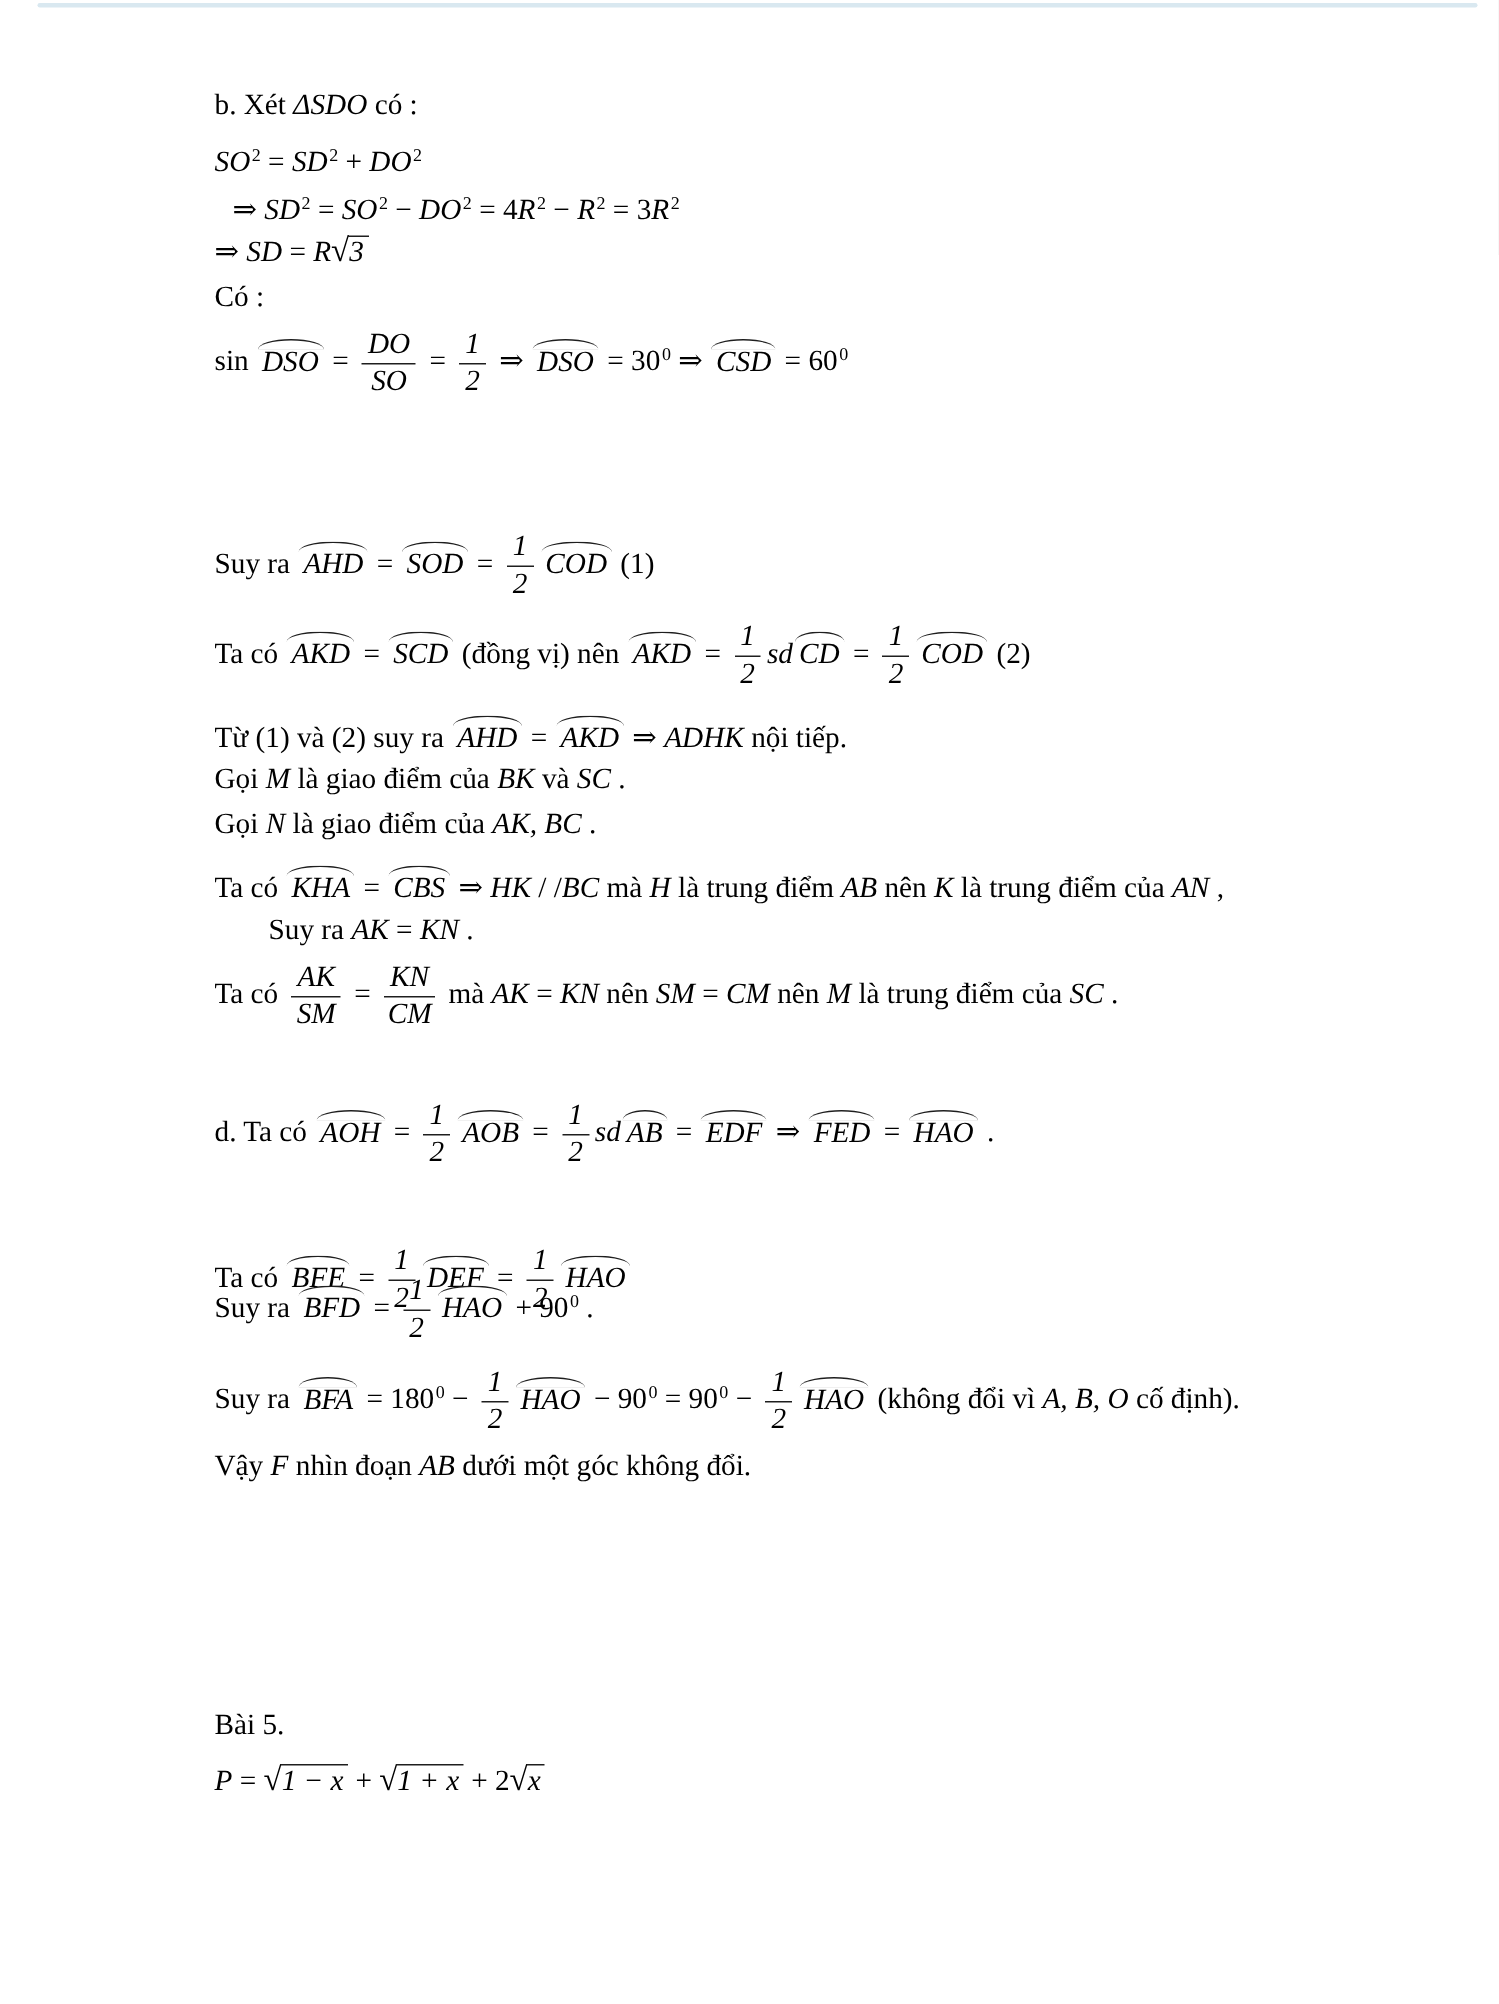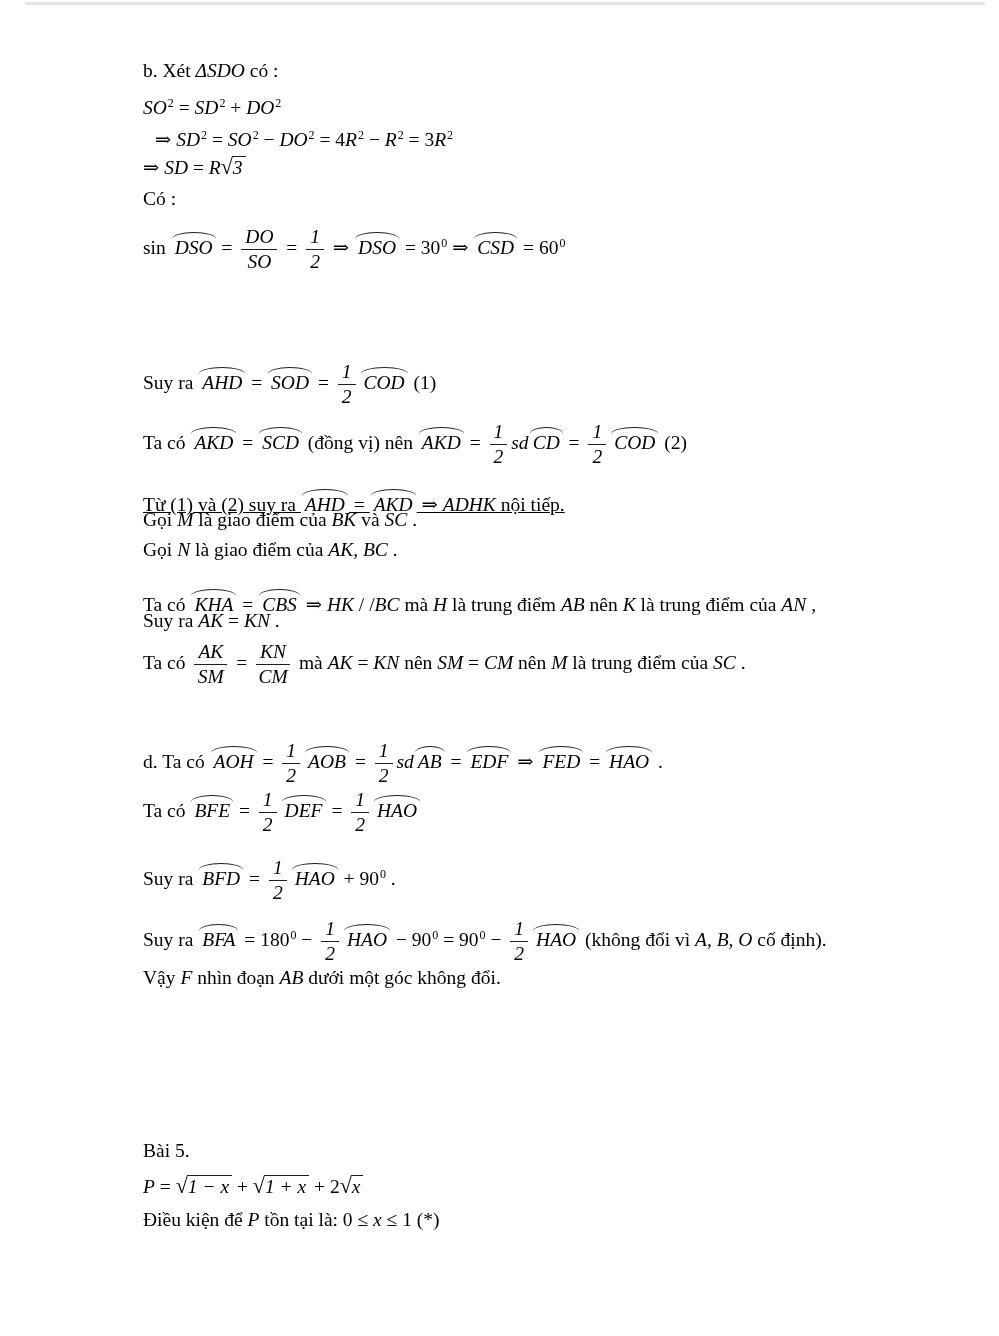--- a/index.html
+++ b/index.html
@@ -20,21 +20,21 @@
   .line{
     position:absolute;left:0;
     white-space:nowrap;
     font-size:19.5px;line-height:26px;
   }
   .it{font-style:italic;}
   .bold{font-weight:normal;}
   .sup{font-size:12px;vertical-align:7px;margin-left:1px;}
   .hat{
     font-style:italic;display:inline-block;position:relative;
-    padding:0 3px;margin:16px 1px;
+    padding:0 3px;margin:4px 1px;
   }
   .hat::before{
     content:"";position:absolute;left:0;right:0;top:-3px;height:6px;
     border-top:1.6px solid #1e1e1e;
     border-radius:50% 50% 0 0 / 100% 100% 0 0;
   }
   .frac{
     display:inline-flex;flex-direction:column;align-items:center;
     vertical-align:middle;margin:0 4px;text-align:center;
   }
@@ -53,28 +53,28 @@
   
   .l-b-title{top:58px;}
   .l-b-eq1{top:90px;}
   .l-b-eq2{top:122px;margin-left:12px;}
   .l-b-eq3{top:154px;}
   .l-b-co{top:186px;}
   .l-b-sin{top:219px;}
   .l-c-title{top:318px;}
   .l-c-1{top:354px;}
   .l-c-2{top:414px;}
-  .l-c-3{top:476px;text-decoration:underline;}
+  .l-c-3{top:476px;}
   .l-c-4{top:507px;}
   .l-c-5{top:537px;}
   .l-c-6{top:576px;}
-  .l-c-7{top:608px;}
+  .l-c-7{top:608px;margin-left:36px;}
   .l-c-8{top:641px;}
   .l-d-1{top:733px;}
-  .l-d-2{top:782px;}
+  .l-d-2{top:830px;}
   .l-d-3{top:850px;}
   .l-d-4{top:911px;}
   .l-d-5{top:965px;font-family:Liberation Serif, serif;}
   .l-b5-title{top:1138px;}
   .l-b5-eq{top:1173px;}
   .l-b5-cond{top:1207px;}
 </style>
 </head>
 <body>
 
@@ -137,15 +137,14 @@
     <div class="line l-d-4"><span>Suy ra </span><span class="hat">BFA</span><span> = 180</span><span class="sup">0</span><span> − </span><span class="frac">
           <span class="num">1</span>
           <span class="den">2</span>
         </span><span class="hat">HAO</span><span> − 90</span><span class="sup">0</span><span> = 90</span><span class="sup">0</span><span> − </span><span class="frac">
           <span class="num">1</span>
           <span class="den">2</span>
         </span><span class="hat">HAO</span><span> (không đổi vì </span><span class="it">A, B, O</span><span> cố định).</span></div>
     <div class="line l-d-5"><span>Vậy </span><span class="it">F</span><span> nhìn đoạn </span><span class="it">AB</span><span> dưới một góc không đổi.</span></div>
     <div class="line l-b5-title"><span class="bold">Bài 5.</span></div>
     <div class="line l-b5-eq"><span class="it">P</span><span> = </span><span class="sqrt"><span class="rsign">√</span><span class="rad">1 − x</span></span><span> + </span><span class="sqrt"><span class="rsign">√</span><span class="rad">1 + x</span></span><span> + 2</span><span class="sqrt"><span class="rsign">√</span><span class="rad">x</span></span></div>
-    <div class="line l-b5-cond"><span>Điều kiện để </span><span class="it">P</span><span> tồn tại là: 0 ≤ </span><span class="it">x</span><span> ≤ 1 (*)</span></div>
   </div>
 </div>
 
 </body></html>

